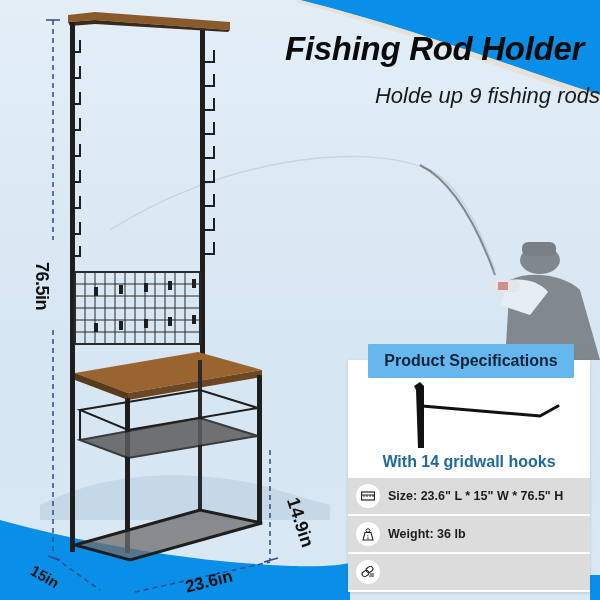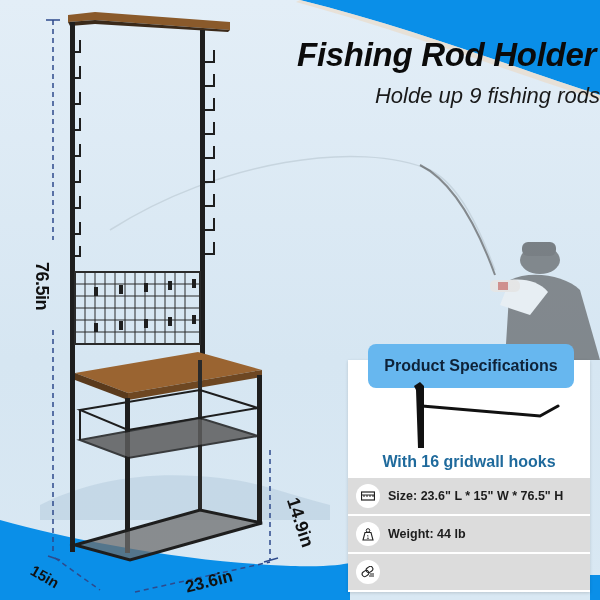--- a/index.html
+++ b/index.html
@@ -4,42 +4,42 @@
 <style>
   * { box-sizing: border-box; margin: 0; padding: 0; }
   body { width: 600px; height: 600px; overflow: hidden; background: #dbe9f4; font-family: "Liberation Sans", sans-serif; }
   .stage { position: relative; width: 600px; height: 600px; overflow: hidden;
     background: linear-gradient(180deg, #e3eef7 0%, #d6e6f2 60%, #d9e8f3 100%); }
 
   
   .swoosh-top { position: absolute; left: 0; top: 0; width: 600px; height: 600px; pointer-events: none; }
 
   
-  .title { position: absolute; right: 4px; top: 30px; font-size: 33px; font-weight: 700; font-style: italic; color: #0b0b0b; letter-spacing: -0.3px; margin-top: 6px; }
+  .title { position: absolute; right: 16px; top: 30px; font-size: 33px; font-weight: 700; font-style: italic; color: #0b0b0b; letter-spacing: -0.3px; }
   .subtitle { position: absolute; right: 0; top: 83px; font-size: 22px; font-style: italic; color: #1a1a1a; }
 
   
   .rod { position: absolute; left: 0; top: 0; width: 600px; height: 600px; pointer-events: none; }
 
   
   .fisher { position: absolute; left: 470px; top: 220px; width: 130px; height: 140px; opacity: 0.55; }
 
   
   .rack { position: absolute; left: 0; top: 0; width: 600px; height: 600px; pointer-events: none; }
 
   
   .dim { position: absolute; font-weight: 700; color: #111; font-size: 18px; font-family: "Liberation Sans", sans-serif; }
   .dim-height { left: 22px; top: 262px; transform: rotate(90deg); transform-origin: left top; left: 52px; letter-spacing: -0.5px; }
   .dim-shelf { left: 280px; top: 500px; transform: rotate(72deg); transform-origin: left top; left: 302px; top: 495px; }
   .dim-depth { left: 30px; top: 568px; transform: rotate(30deg); font-size: 15px; }
   .dim-width { left: 185px; top: 572px; transform: rotate(-14deg); font-size: 17px; }
 
   
   .spec-card { position: absolute; left: 348px; top: 360px; width: 242px; height: 232px; background: #fff; box-shadow: 0 1px 3px rgba(0,0,0,0.15); }
-  .spec-badge { position: absolute; left: 368px; top: 344px; width: 206px; height: 44px; background: #67b7ef; border-radius: 8px;
+  .spec-badge { position: absolute; left: 368px; top: 344px; width: 206px; height: 34px; background: #67b7ef; border-radius: 1px;
     display: flex; align-items: center; justify-content: center; font-size: 16px; font-weight: 700; color: #0e2238; }
   .hook-area { position: absolute; left: 400px; top: 380px; width: 170px; height: 70px; }
   .hook-caption { position: absolute; left: 348px; top: 453px; width: 242px; text-align: center; font-size: 16px; font-weight: 700; color: #1f6a9c; }
   .spec-rows { position: absolute; left: 348px; top: 478px; width: 242px; }
   .spec-row { height: 36px; background: #dcdcdc; display: flex; align-items: center; padding-left: 8px; margin-bottom: 2px; }
   .spec-row .ic { width: 24px; height: 24px; border-radius: 50%; background: #fff; display: flex; align-items: center; justify-content: center; margin-right: 8px; flex-shrink: 0; }
   .spec-row .txt { font-size: 12.5px; font-weight: 700; color: #1d1d1d; white-space: nowrap; }
 </style>
 </head>
 <body>
@@ -170,21 +170,21 @@
   <div class="dim dim-depth">15in</div>
   <div class="dim dim-width">23.6in</div>
 
   <div class="spec-card"></div>
   <div class="spec-badge">Product Specifications</div>
 
   <svg class="hook-area" viewBox="0 0 170 70">
     <path d="M14 6 L20 2 L24 6 L24 68 L18 68 L16 10 Z" fill="#111"></path>
     <path d="M22 26 L140 36 L158 26" stroke="#111" stroke-width="3" fill="none" stroke-linecap="round"></path>
   </svg>
-  <div class="hook-caption">With 16 gridwall hooks</div>
+  <div class="hook-caption">With 14 gridwall hooks</div>
 
   <div class="spec-rows">
     <div class="spec-row">
       <span class="ic">
         <svg width="14" height="10" viewBox="0 0 14 10">
             <rect x="0.5" y="1" width="13" height="8" fill="none" stroke="#222" stroke-width="1.2"></rect>
             <line x1="0.5" y1="4" x2="13.5" y2="4" stroke="#222"></line>
             <line x1="3" y1="4" x2="3" y2="6" stroke="#222"></line>
             <line x1="6" y1="4" x2="6" y2="6" stroke="#222"></line>
             <line x1="9" y1="4" x2="9" y2="6" stroke="#222"></line>
@@ -194,21 +194,21 @@
       <span class="txt">Size: 23.6" L * 15" W * 76.5" H</span>
     </div>
     <div class="spec-row">
       <span class="ic">
         <svg width="12" height="13" viewBox="0 0 12 13">
             <circle cx="6" cy="2.5" r="1.8" fill="none" stroke="#222"></circle>
             <path d="M3 4.5 L9 4.5 L11 12 L1 12 Z" fill="none" stroke="#222" stroke-width="1.1"></path>
             <text x="6" y="10.5" font-size="5" text-anchor="middle" fill="#222">1</text>
           </svg>
       </span>
-      <span class="txt">Weight: 44 lb</span>
+      <span class="txt">Weight: 36 lb</span>
     </div>
     <div class="spec-row">
       <span class="ic">
         <svg width="14" height="12" viewBox="0 0 14 12">
             <rect x="1" y="5" width="7" height="5" rx="2.5" fill="none" stroke="#222" stroke-width="1.1" transform="rotate(-35 4.5 7.5)"></rect>
             <rect x="5" y="1" width="7" height="5" rx="2.5" fill="none" stroke="#222" stroke-width="1.1" transform="rotate(-35 8.5 3.5)"></rect>
             <line x1="8" y1="10" x2="13" y2="10" stroke="#222"></line>
             <line x1="9" y1="8" x2="13" y2="8" stroke="#222"></line>
           </svg>
       </span>

